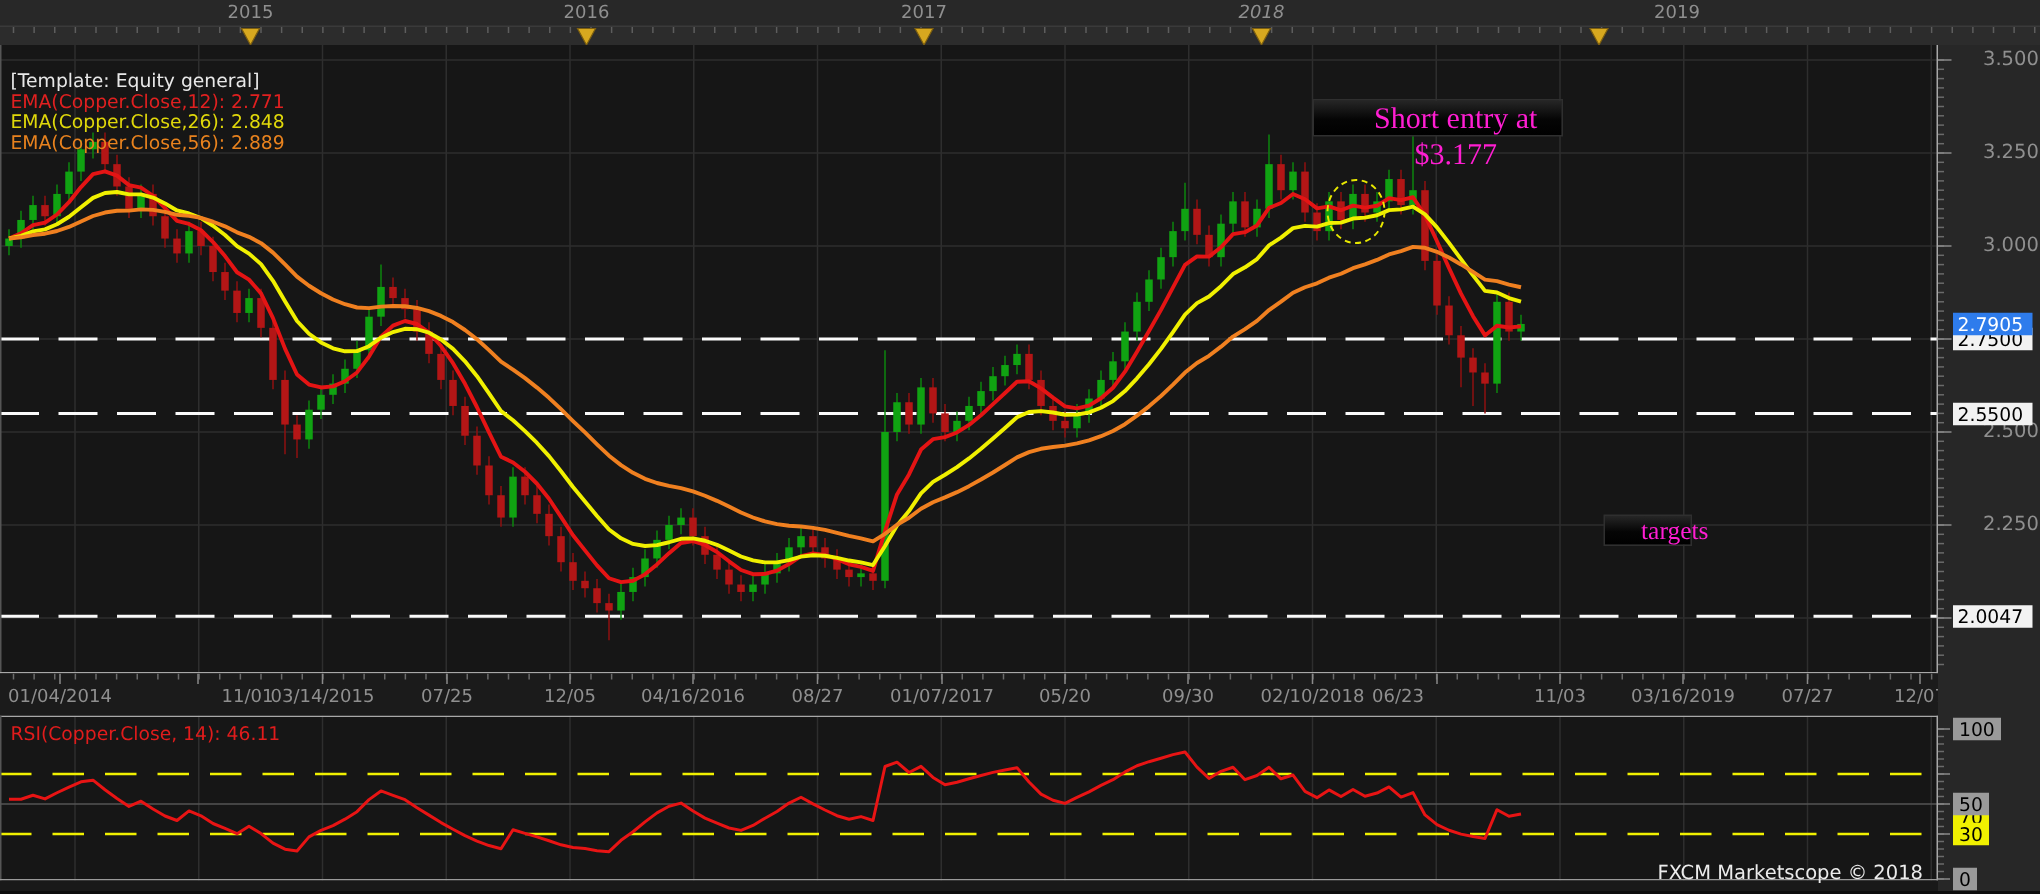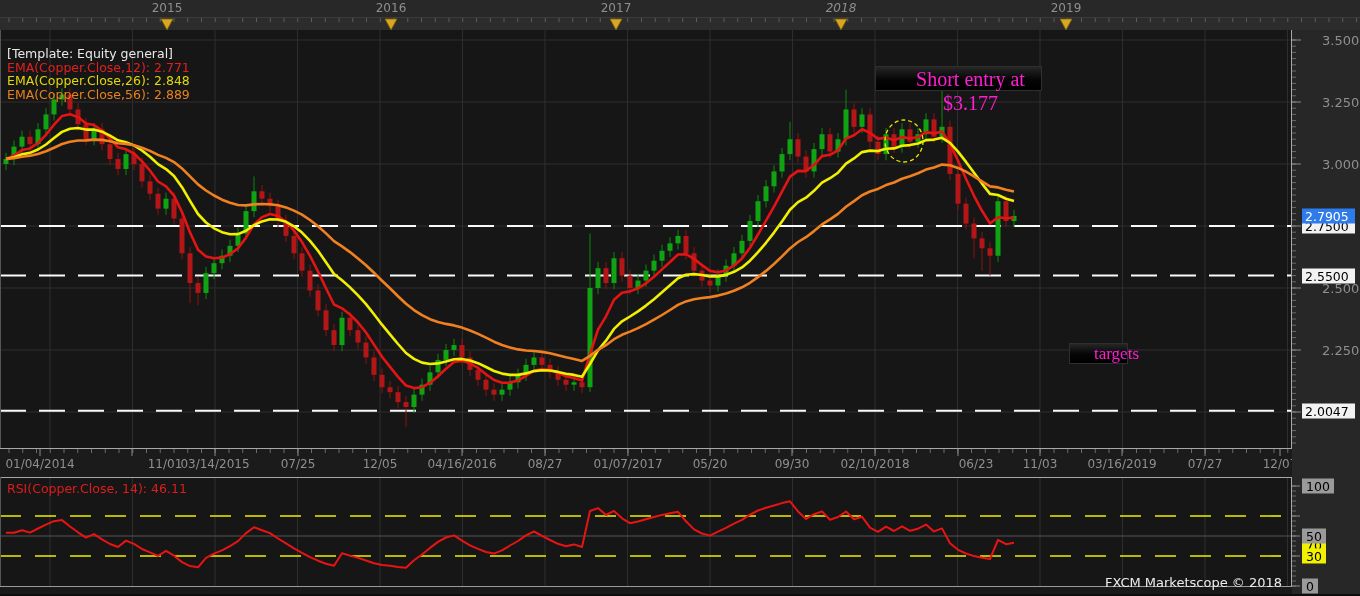--- a/index.html
+++ b/index.html
@@ -48,21 +48,21 @@
 </head>
 <body>
 
 <div class="screen">
 
   <div class="year-strip" id="yearStrip">
       <div class="year-label" style="left: 167px;">2015</div>
       <div class="year-label" style="left: 391px;">2016</div>
       <div class="year-label" style="left: 616px;">2017</div>
       <div class="year-label" style="left: 841px; font-style: italic;">2018</div>
-      <div class="year-label" style="left: 1066px; text-align: right;">2019</div>
+      <div class="year-label" style="left: 1118px; text-align: right;">2019</div>
     </div>
 
   <div class="ruler-strip">
     <svg id="rulerSvg" width="1360" height="12">
         <line x1="9" y1="0" x2="9" y2="4" stroke="#5d5d5d" stroke-width="1"></line>
         <line x1="22.75" y1="0" x2="22.75" y2="4" stroke="#5d5d5d" stroke-width="1"></line>
         <line x1="36.5" y1="0" x2="36.5" y2="4" stroke="#5d5d5d" stroke-width="1"></line>
         <line x1="50.25" y1="0" x2="50.25" y2="4" stroke="#5d5d5d" stroke-width="1"></line>
         <line x1="64" y1="0" x2="64" y2="4" stroke="#5d5d5d" stroke-width="1"></line>
         <line x1="77.75" y1="0" x2="77.75" y2="4" stroke="#5d5d5d" stroke-width="1"></line>
@@ -593,21 +593,21 @@
         <div class="x-label" style="left: 132px; margin-left: 33px;">11/01</div>
         <div class="x-label" style="left: 215px;">03/14/2015</div>
         <div class="x-label" style="left: 298px;">07/25</div>
         <div class="x-label" style="left: 380px;">12/05</div>
         <div class="x-label" style="left: 462px;">04/16/2016</div>
         <div class="x-label" style="left: 545px;">08/27</div>
         <div class="x-label" style="left: 628px;">01/07/2017</div>
         <div class="x-label" style="left: 710px;">05/20</div>
         <div class="x-label" style="left: 792px;">09/30</div>
         <div class="x-label" style="left: 875px;">02/10/2018</div>
-        <div class="x-label" style="left: 976px;">06/23</div>
+        <div class="x-label" style="left: 932px;">06/23</div>
         <div class="x-label" style="left: 1040px;">11/03</div>
         <div class="x-label" style="left: 1122px;">03/16/2019</div>
         <div class="x-label" style="left: 1205px;">07/27</div>
         <div class="x-label" style="left: 1280px;">12/07</div>
       </div>
   </div>
 
   <div class="rsi-pane">
     <svg id="rsiSvg" width="1292" height="117" viewBox="0 0 1292 117">
         <g>

